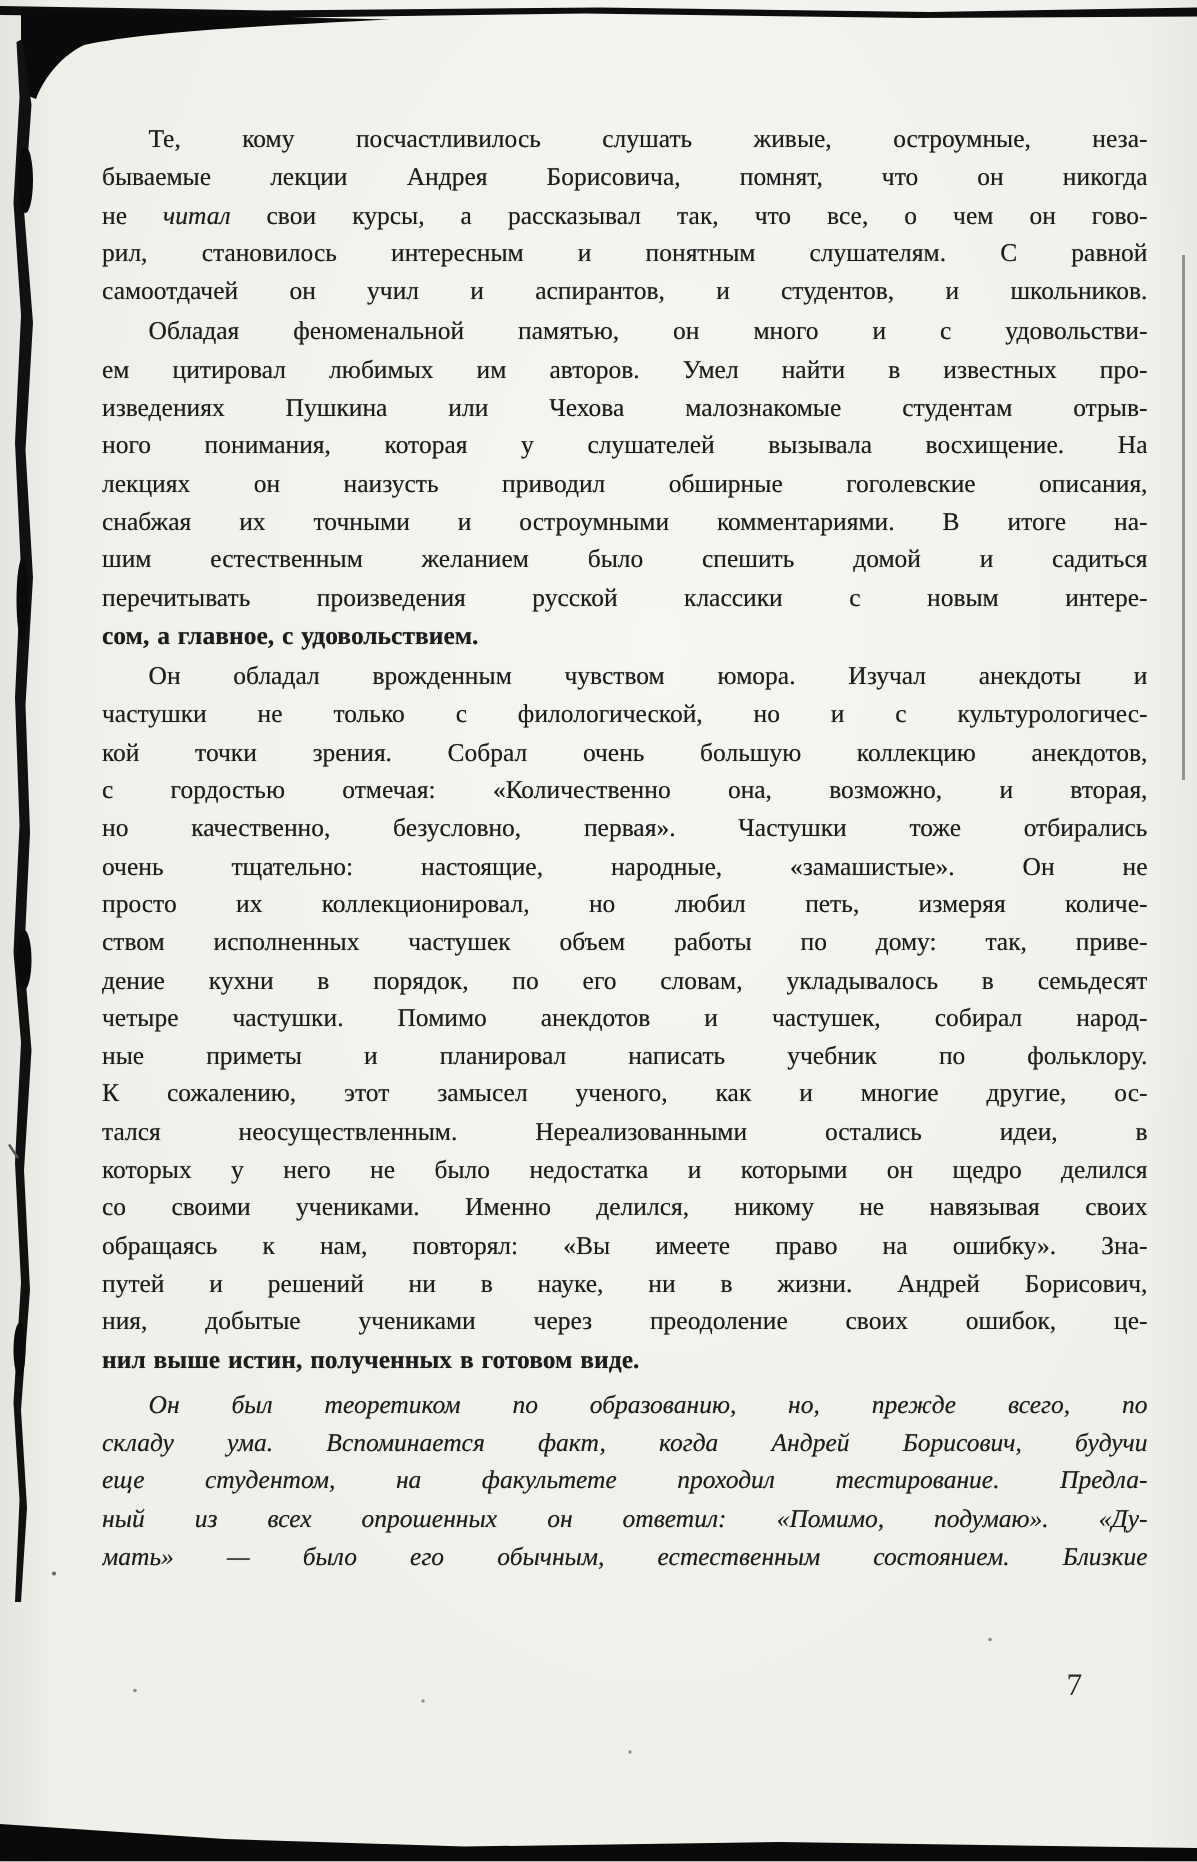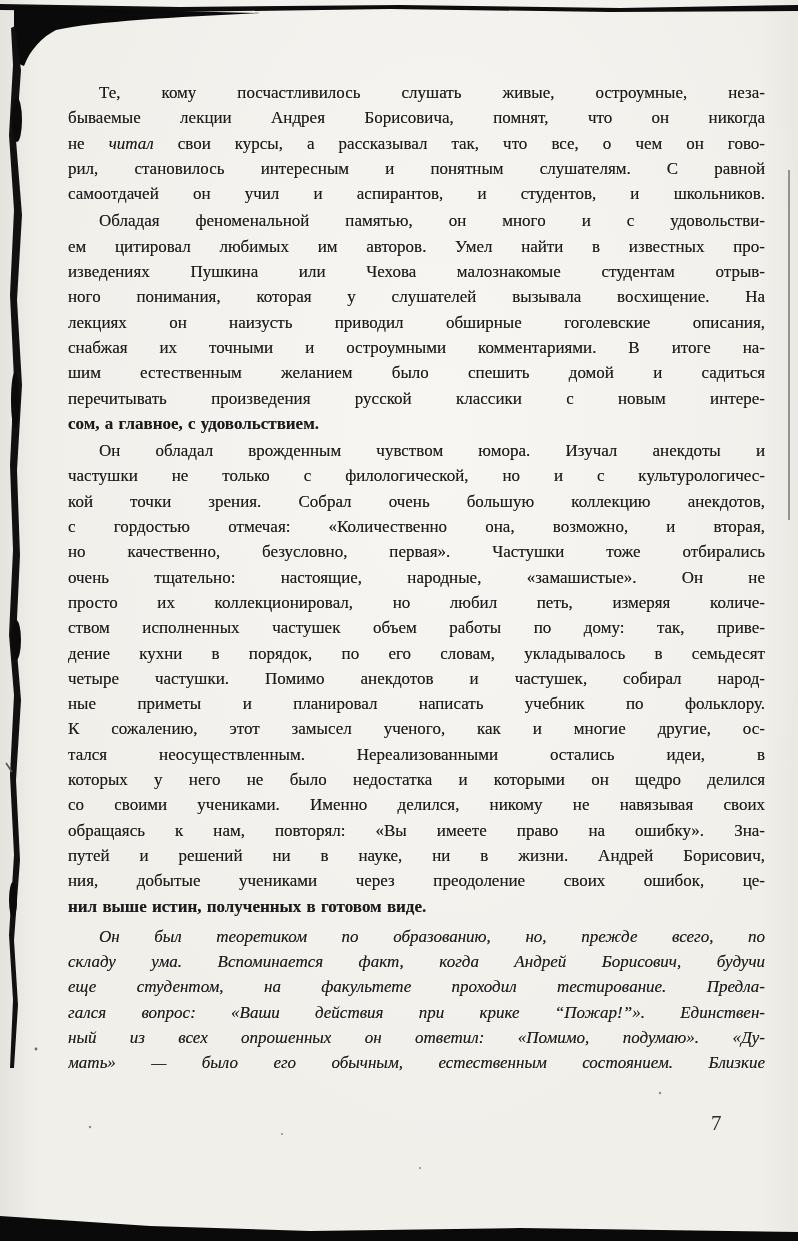--- a/index.html
+++ b/index.html
@@ -110,20 +110,19 @@
         <div class="line"><span>со своими учениками. Именно делился, никому не навязывая своих</span></div>
         <div class="line"><span>обращаясь к нам, повторял: «Вы имеете право на ошибку». Зна-</span></div>
         <div class="line"><span>путей и решений ни в науке, ни в жизни. Андрей Борисович,</span></div>
         <div class="line"><span>ния, добытые учениками через преодоление своих ошибок, це-</span></div>
         <div class="line short"><span>нил выше истин, полученных в готовом виде.</span></div>
       </div>
       <div class="para gap-before">
         <div class="line indent"><span>Он был теоретиком по образованию, но, прежде всего, по</span></div>
         <div class="line"><span>складу ума. Вспоминается факт, когда Андрей Борисович, будучи</span></div>
         <div class="line"><span>еще студентом, на факультете проходил тестирование. Предла-</span></div>
-        <div class="line"><span>гался вопрос: «Ваши действия при крике “Пожар!”». Единствен-</span></div>
         <div class="line"><span>ный из всех опрошенных он ответил: «Помимо, подумаю». «Ду-</span></div>
         <div class="line"><span>мать» — было его обычным, естественным состоянием. Близкие</span></div>
       </div>
     </div>
 
   <div class="pageno">7</div>
 </div>
 
 </body></html>

